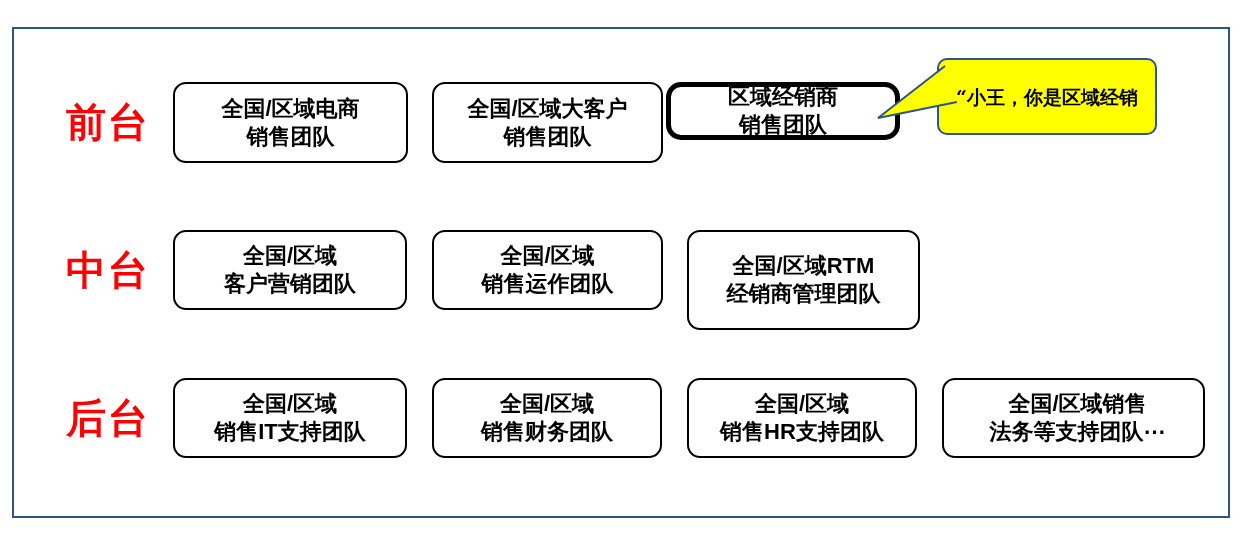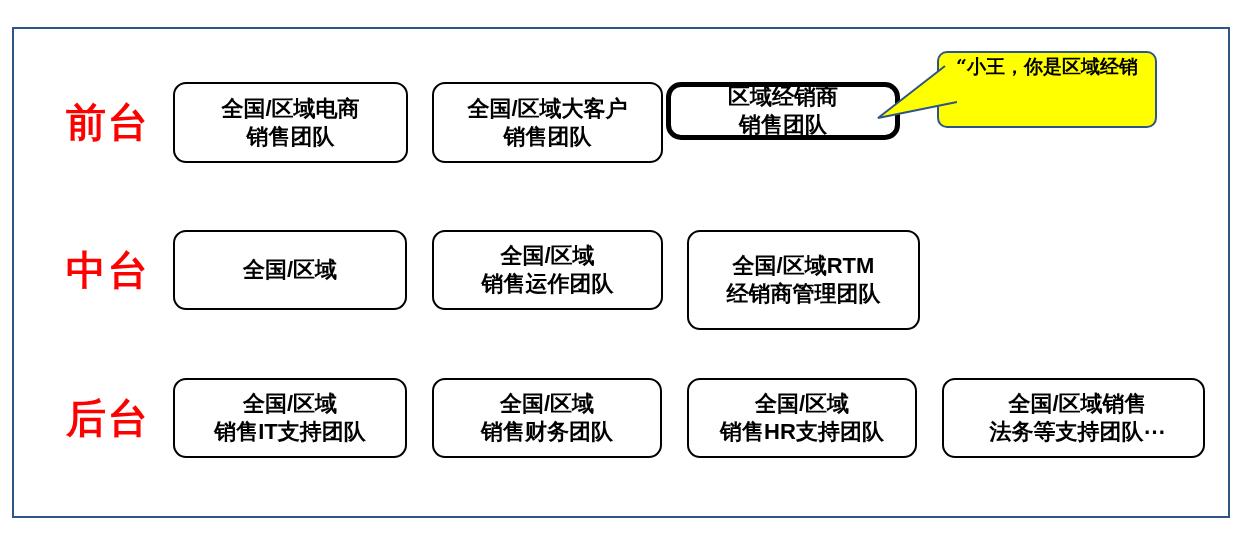--- a/index.html
+++ b/index.html
@@ -35,24 +35,24 @@
   
   .b21 { left:173px; top:230px; width:234px; height:80px; }
   .b22 { left:432px; top:230px; width:231px; height:80px; }
   .b23 { left:687px; top:230px; width:233px; height:100px; }
   
   .b31 { left:173px; top:378px; width:234px; height:80px; }
   .b32 { left:432px; top:378px; width:230px; height:80px; }
   .b33 { left:687px; top:378px; width:230px; height:80px; }
   .b34 { left:942px; top:378px; width:263px; height:80px;padding-left:8px; }
   .callout {
-    position:absolute; left:937px; top:51px; width:220px; height:77px;
+    position:absolute; left:937px; top:58px; width:220px; height:77px;
     background:#FFFF00; border:2px solid #2F5486; border-radius:10px;
     box-sizing:border-box; z-index:5;
-    display:flex; flex-direction:column; align-items:center;
+    display:flex; flex-direction:column; justify-content:center; align-items:center;
     font-family:"DejaVu Serif", serif; font-weight:600; font-size:19px;
     line-height:26px; color:#000000; text-align:center;
   }
   .callout span { display:block; white-space:nowrap; }
   .callout-tail {
     position:absolute; left:860px; top:58px; width:110px; height:70px; z-index:6;
   }
 </style>
 </head>
 <body>
@@ -71,20 +71,21 @@
   <span>全国/区域大客户</span>
   <span>销售团队</span>
 </div>
 <div class="team-box b13 highlight">
   <span>区域经销商</span>
   <span>销售团队</span>
 </div>
 
 <div class="team-box b21">
   <span>全国/区域</span>
+  <span>客户营销团队</span>
 </div>
 <div class="team-box b22">
   <span>全国/区域</span>
   <span>销售运作团队</span>
 </div>
 <div class="team-box b23">
   <span>全国/区域RTM</span>
   <span>经销商管理团队</span>
 </div>
 

